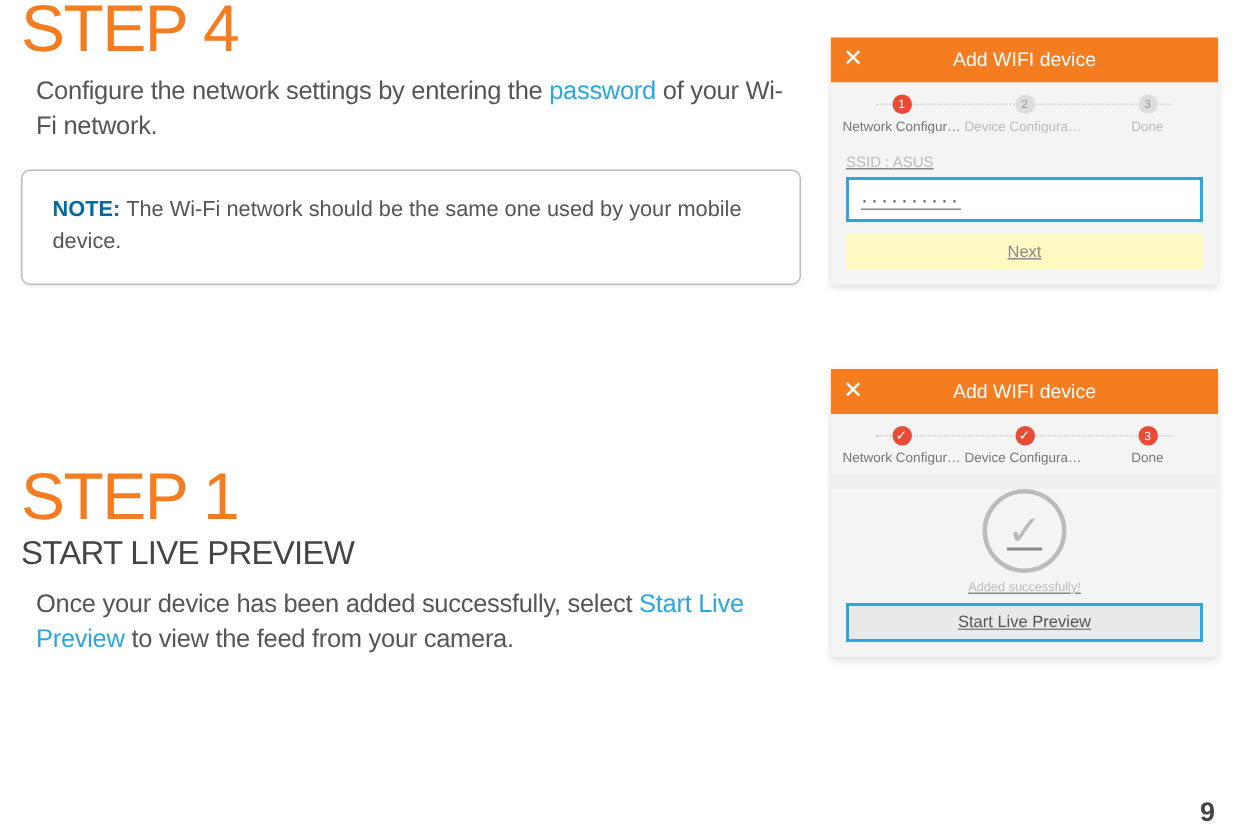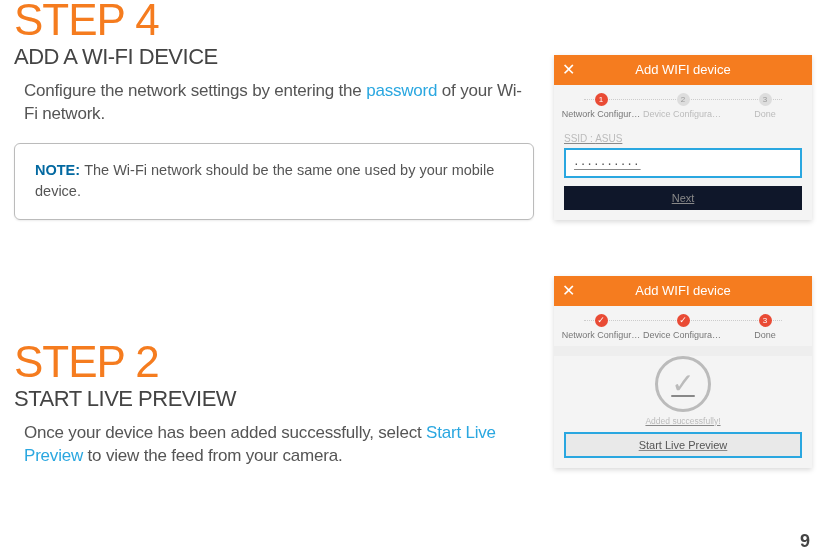--- a/index.html
+++ b/index.html
@@ -143,21 +143,21 @@
       background: #fff;
       height: 30px;
       display: flex;
       align-items: center;
       padding: 0 8px;
       font-size: 14px;
       letter-spacing: 2px;
       color: #555;
     }
     .phone .next-btn {
-      background: #0f172a;
+      background: #fef9c3;
       height: 24px;
       line-height: 24px;
       text-align: center;
       margin-top: 8px;
       font-size: 11px;
       color: #888;
     }
     .phone .bigcheck {
       width: 56px; height: 56px;
       border: 3px solid #bbb;
@@ -191,21 +191,20 @@
       color: #444;
     }
     .row2 { margin-top: 56px; }
   </style>
 </head>
 <body>
 
 <div class="row">
   <div class="left">
     <div class="step-head">STEP 4</div>
-    <div class="subtitle">ADD A WI-FI DEVICE</div>
     <p class="body-text">
       <span>Configure the network settings by entering the </span><span class="kw">password</span><span> of your Wi-Fi network.</span>
     </p>
     <div class="note-box">
       <b>NOTE: </b><span>The Wi-Fi network should be the same one used by your mobile device.</span>
     </div>
   </div>
 
   <div class="phone">
     <div class="titlebar">
@@ -231,21 +230,21 @@
         <span>SSID : </span><span>ASUS</span>
       </div>
       <div class="pwfield">··········</div>
       <div class="next-btn">Next</div>
     </div>
   </div>
 </div>
 
 <div class="row row2">
   <div class="left">
-    <div class="step-head">STEP 2</div>
+    <div class="step-head">STEP 1</div>
     <div class="subtitle">START LIVE PREVIEW</div>
     <p class="body-text">
       <span>Once your device has been added successfully, select </span><span class="kw">Start Live Preview</span><span> to view the feed from your camera.</span>
     </p>
   </div>
 
   <div class="phone">
     <div class="titlebar">
       <span class="close">✕</span>
       <span>Add WIFI device</span>

